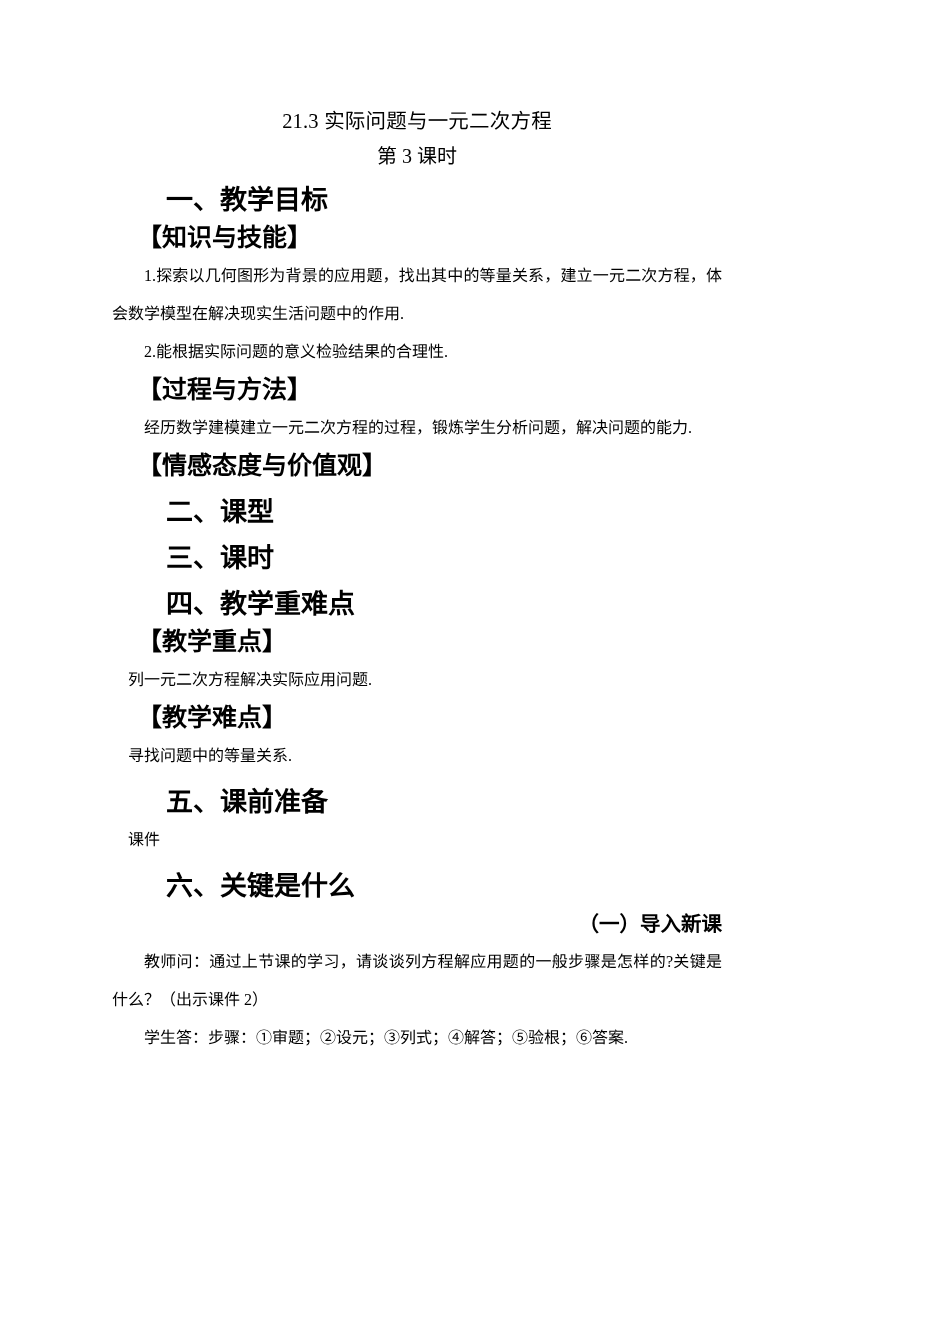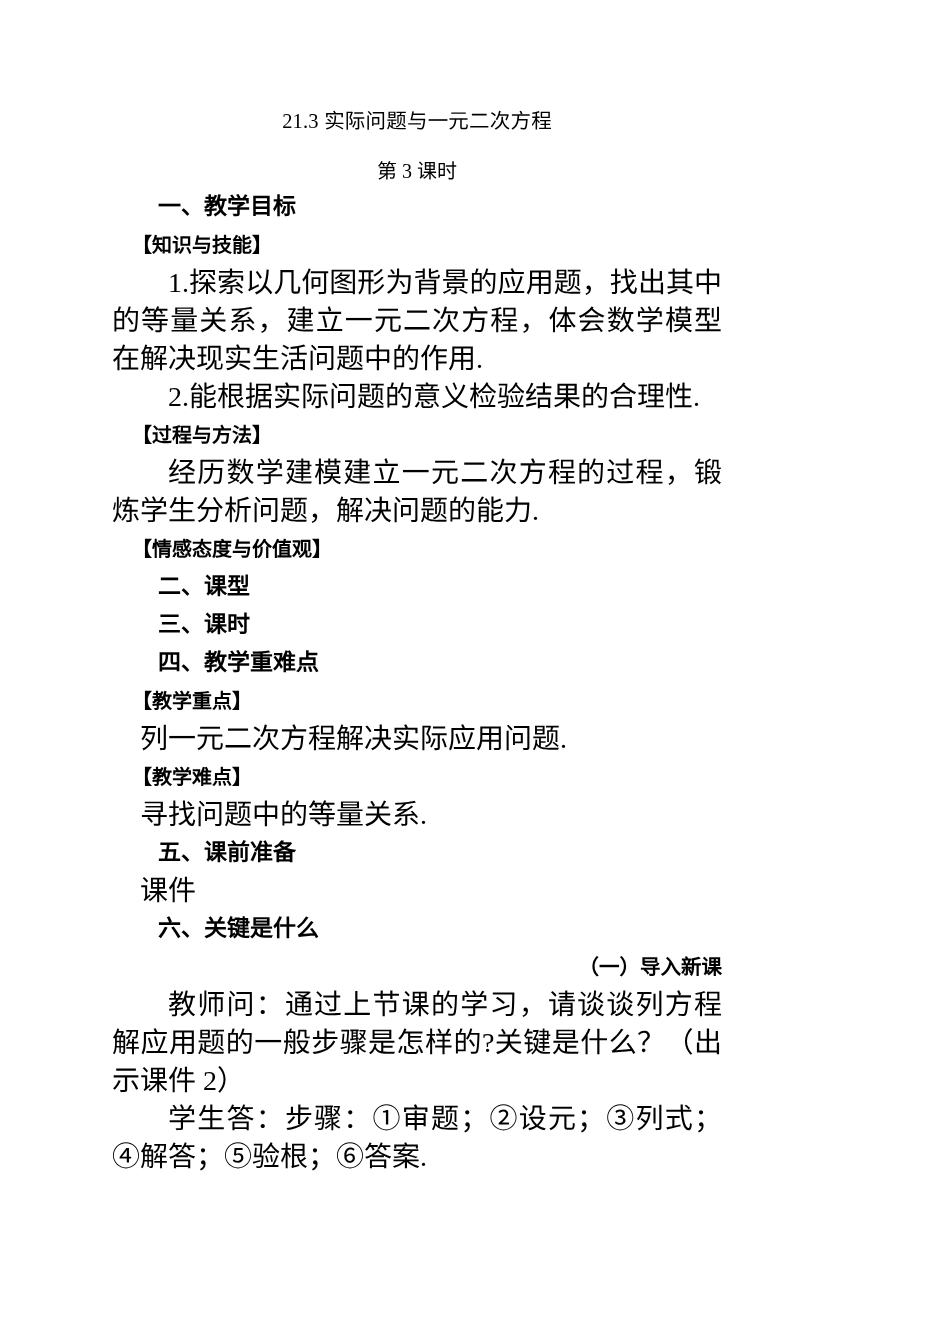--- a/index.html
+++ b/index.html
@@ -25,44 +25,44 @@
   .doc-title {
     text-align: center;
     font-size: 20.5px;
     line-height: 34px;
     letter-spacing: 0.2px;
   }
   .doc-subtitle {
     text-align: center;
     font-size: 20px;
     line-height: 34px;
-    margin-top: 16px;
+    margin-top: 1px;
   }
   .h-section {
-    font-size: 23px;
+    font-size: 27px;
     font-weight: bold;
     line-height: 38px;
     text-indent: 2em;
-    margin-top: 0;
+    margin-top: 8px;
   }
   .h-sub {
     font-size: 20.5px;
     font-weight: bold;
     line-height: 38px;
     text-indent: 1em;
     text-align: right;
   }
   .bracket {
-    font-size: 20px;
+    font-size: 25px;
     font-weight: bold;
     line-height: 38px;
     text-indent: 1em;
   }
   p.body {
-    font-size: 28px;
+    font-size: 16px;
     line-height: 38px;
     margin: 0;
     text-indent: 2em;
     text-align: justify;
     text-justify: inter-ideograph;
   }
   p.body.noindent {
     text-indent: 1em;
   }
 </style>

